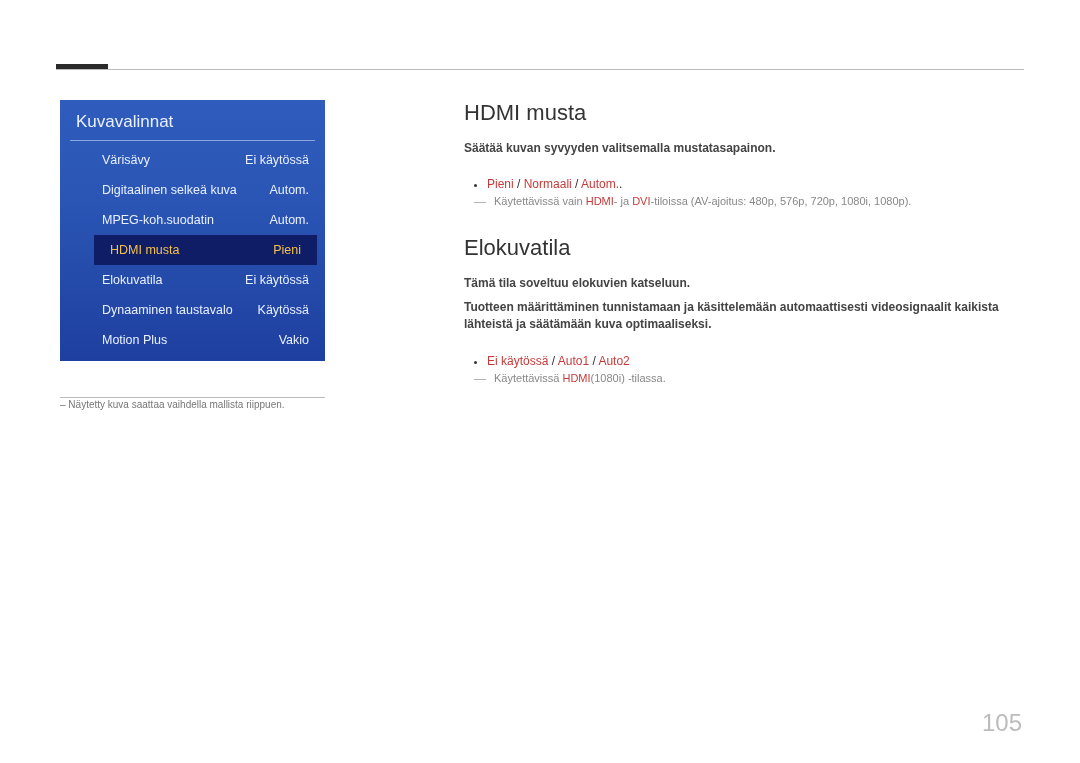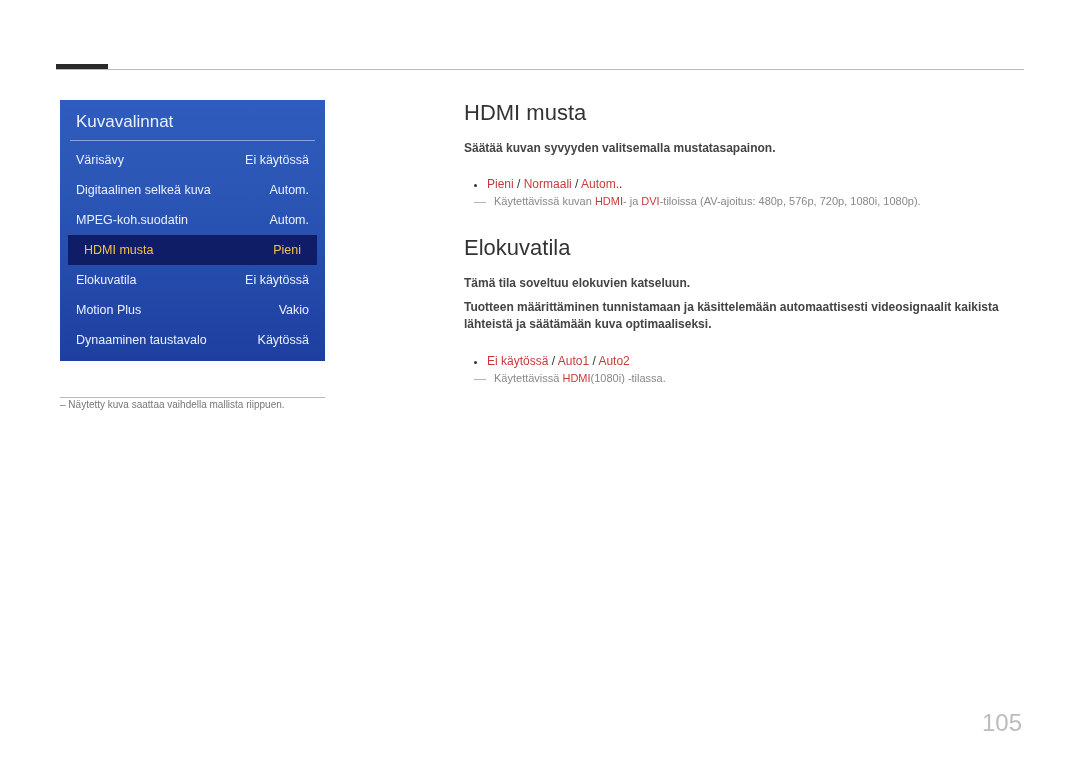--- a/index.html
+++ b/index.html
@@ -66,21 +66,21 @@
   .menu-item + .menu-item { }
   .menu-item.selected {
     background: #0f1c66;
     margin: 0 8px;
     height: 30px;
     color: #f3c14a;
   }
   .menu-item.selected .mi-value { color: #f3c14a; }
   .mi-label { }
   .mi-value { color: #e9f0ff; }
-  .menu-container-top { padding-top: 2px; }
+  .menu-container-top { padding-top: 2px; padding-left: 26px; }
   .footnote-rule {
     width: 265px;
     border-top: 1px solid #bbb;
     margin-top: 36px;
   }
   .footnote {
     width: 280px;
     font-size: 10px;
     color: #777;
     margin-top: 1px;
@@ -166,26 +166,26 @@
         </div>
         <div class="menu-item selected">
           <span class="mi-label">HDMI musta</span>
           <span class="mi-value">Pieni</span>
         </div>
         <div class="menu-item">
           <span class="mi-label">Elokuvatila</span>
           <span class="mi-value">Ei käytössä</span>
         </div>
         <div class="menu-item">
+          <span class="mi-label">Dynaaminen taustavalo</span>
+          <span class="mi-value">Käytössä</span>
+        </div>
+        <div class="menu-item">
           <span class="mi-label">Motion Plus</span>
           <span class="mi-value">Vakio</span>
-        </div>
-        <div class="menu-item">
-          <span class="mi-label">Dynaaminen taustavalo</span>
-          <span class="mi-value">Käytössä</span>
         </div>
       </div>
     </div>
 
     <div class="footnote-rule"></div>
     <div class="footnote">
       <span>–</span>
       <span>Näytetty kuva saattaa vaihdella mallista riippuen.</span>
     </div>
   </div>
@@ -196,21 +196,21 @@
     <div class="desc">Säätää kuvan syvyyden valitsemalla mustatasapainon.</div>
     <div class="bullet-row">
       <div class="bullet"></div>
       <div class="bullet-text">
         <span class="hl">Pieni</span><span> / </span><span class="hl">Normaali</span><span> / </span><span class="hl">Autom.</span>.
       </div>
     </div>
     <div class="note-row">
       <div class="dash">―</div>
       <div class="note-text">
-        <span>Käytettävissä kuvan </span><span class="hl">HDMI</span><span>- ja </span><span class="hl">DVI</span><span>-tiloissa (AV-ajoitus: 480p, 576p, 720p, 1080i, 1080p).</span>
+        <span>Käytettävissä vain </span><span class="hl">HDMI</span><span>- ja </span><span class="hl">DVI</span><span>-tiloissa (AV-ajoitus: 480p, 576p, 720p, 1080i, 1080p).</span>
       </div>
     </div>
 
     <div class="section-title mt2">Elokuvatila</div>
     <div class="desc">Tämä tila soveltuu elokuvien katseluun.</div>
     <div class="desc">Tuotteen määrittäminen tunnistamaan ja käsittelemään automaattisesti videosignaalit kaikista lähteistä ja säätämään kuva optimaaliseksi.</div>
     <div class="bullet-row">
       <div class="bullet"></div>
       <div class="bullet-text">
         <span class="hl">Ei käytössä</span><span> / </span><span class="hl">Auto1</span><span> / </span><span class="hl">Auto2</span>

